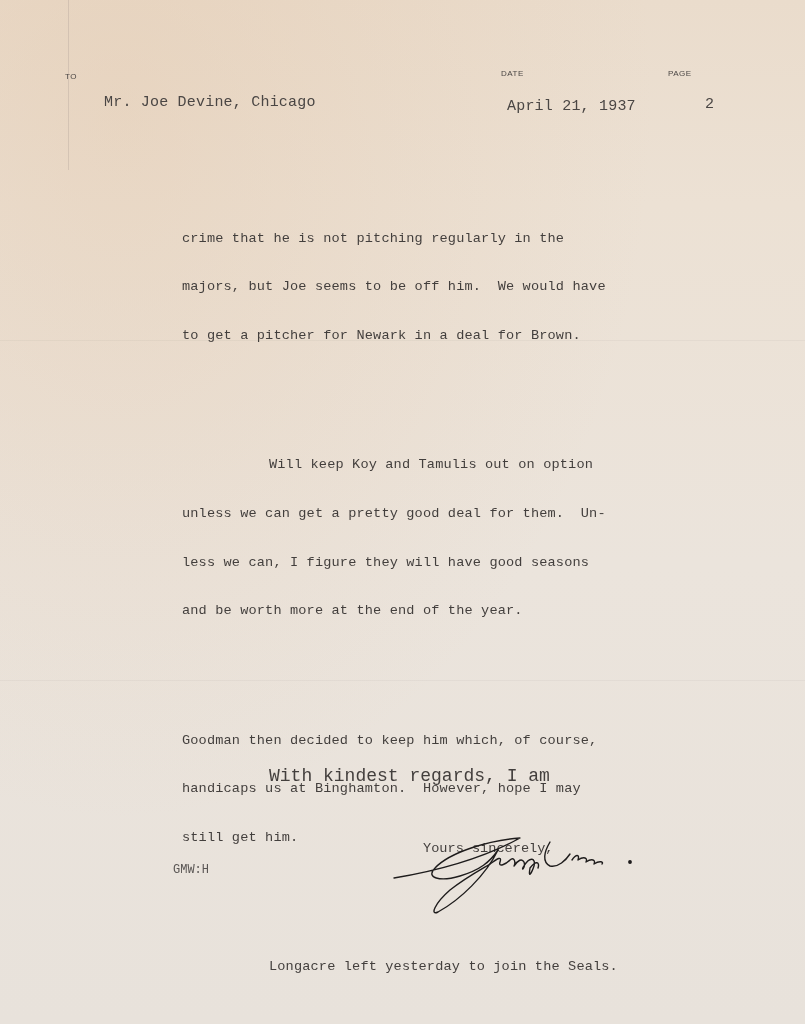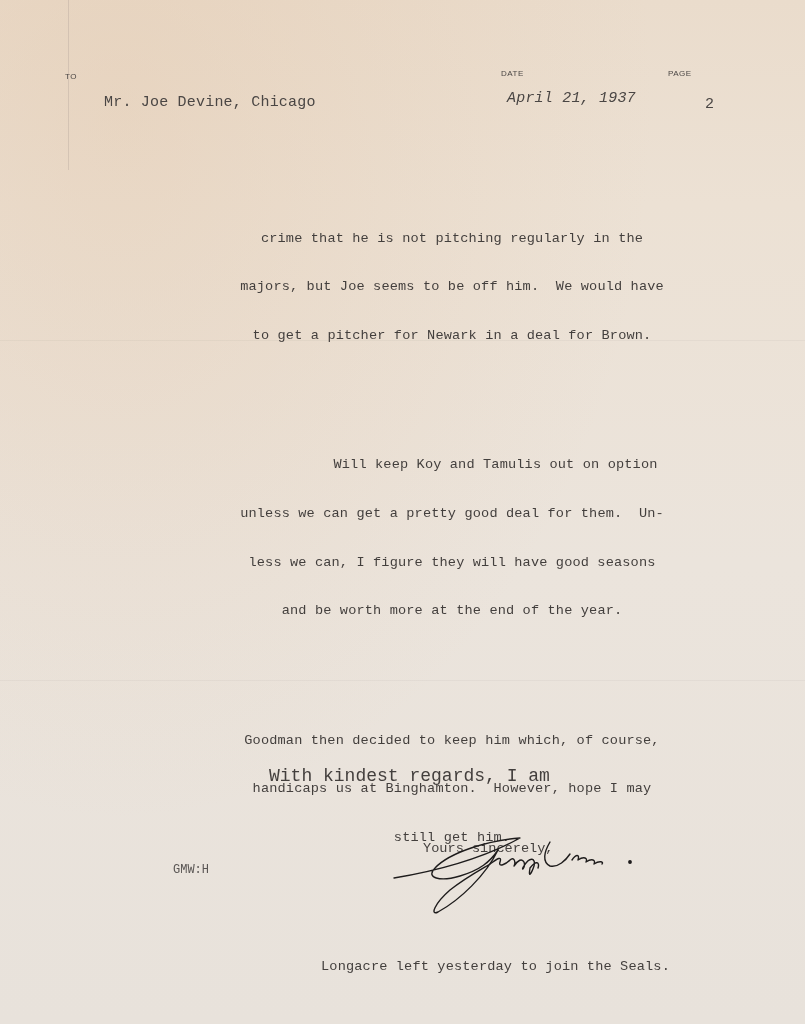--- a/index.html
+++ b/index.html
@@ -32,40 +32,40 @@
     }
     .hdr-value {
       position: absolute; font-size: 15px; color: #4a4644; letter-spacing: 0.2px; margin-top: 30px;
     }
     .body-text {
       position: absolute; left: 182px; top: 166px; width: 540px;
       font-size: 13.6px; line-height: 16.2px; color: #433f3d;
       white-space: pre; letter-spacing: 0.15px;
     }
     .para { margin: 0 0 16px 0; }
-    .line { display: block; text-align: center; }
+    .line { display: block; }
     .indent { padding-left: 87px; }
     .closing { position: absolute; left: 269px; top: 766px; font-size: 18px; color: #433f3d; }
     .sincerely { position: absolute; left: 423px; top: 799px; font-size: 13.6px; color: #433f3d; margin-top: 42px; }
     .initials { position: absolute; left: 173px; top: 863px; font-size: 12px; color: #5a5654; font-family: Liberation Mono, monospace; }
     .signature { position: absolute; left: 390px; top: 820px; }
   </style>
 </head>
 <body>
 
 <div class="paper-tint"></div>
 <div class="crease-v"></div>
 <div class="fold" style="top:340px"></div>
 <div class="fold" style="top:680px"></div>
 
 <div class="header">
   <span class="hdr-label" style="left:65px; top:12px;">TO</span>
   <span class="hdr-value" style="left:104px; top:4px;">Mr. Joe Devine, Chicago</span>
   <span class="hdr-label" style="left:455px; top:9px;margin-left:46px;">DATE</span>
-  <span class="hdr-value" style="left:507px; top:0;font-style:italic;">April 21, 1937</span>
+  <span class="hdr-value" style="left:507px; top:8px;">April 21, 1937</span>
   <span class="hdr-label" style="left:668px; top:9px;">PAGE</span>
   <span class="hdr-value" style="left:705px; top:6px;">2</span>
 </div>
 
 <div class="body-text">
   <div class="para">
     <span class="line">crime that he is not pitching regularly in the</span>
     <span class="line">majors, but Joe seems to be off him.  We would have</span>
     <span class="line">to get a pitcher for Newark in a deal for Brown.</span>
   </div>

